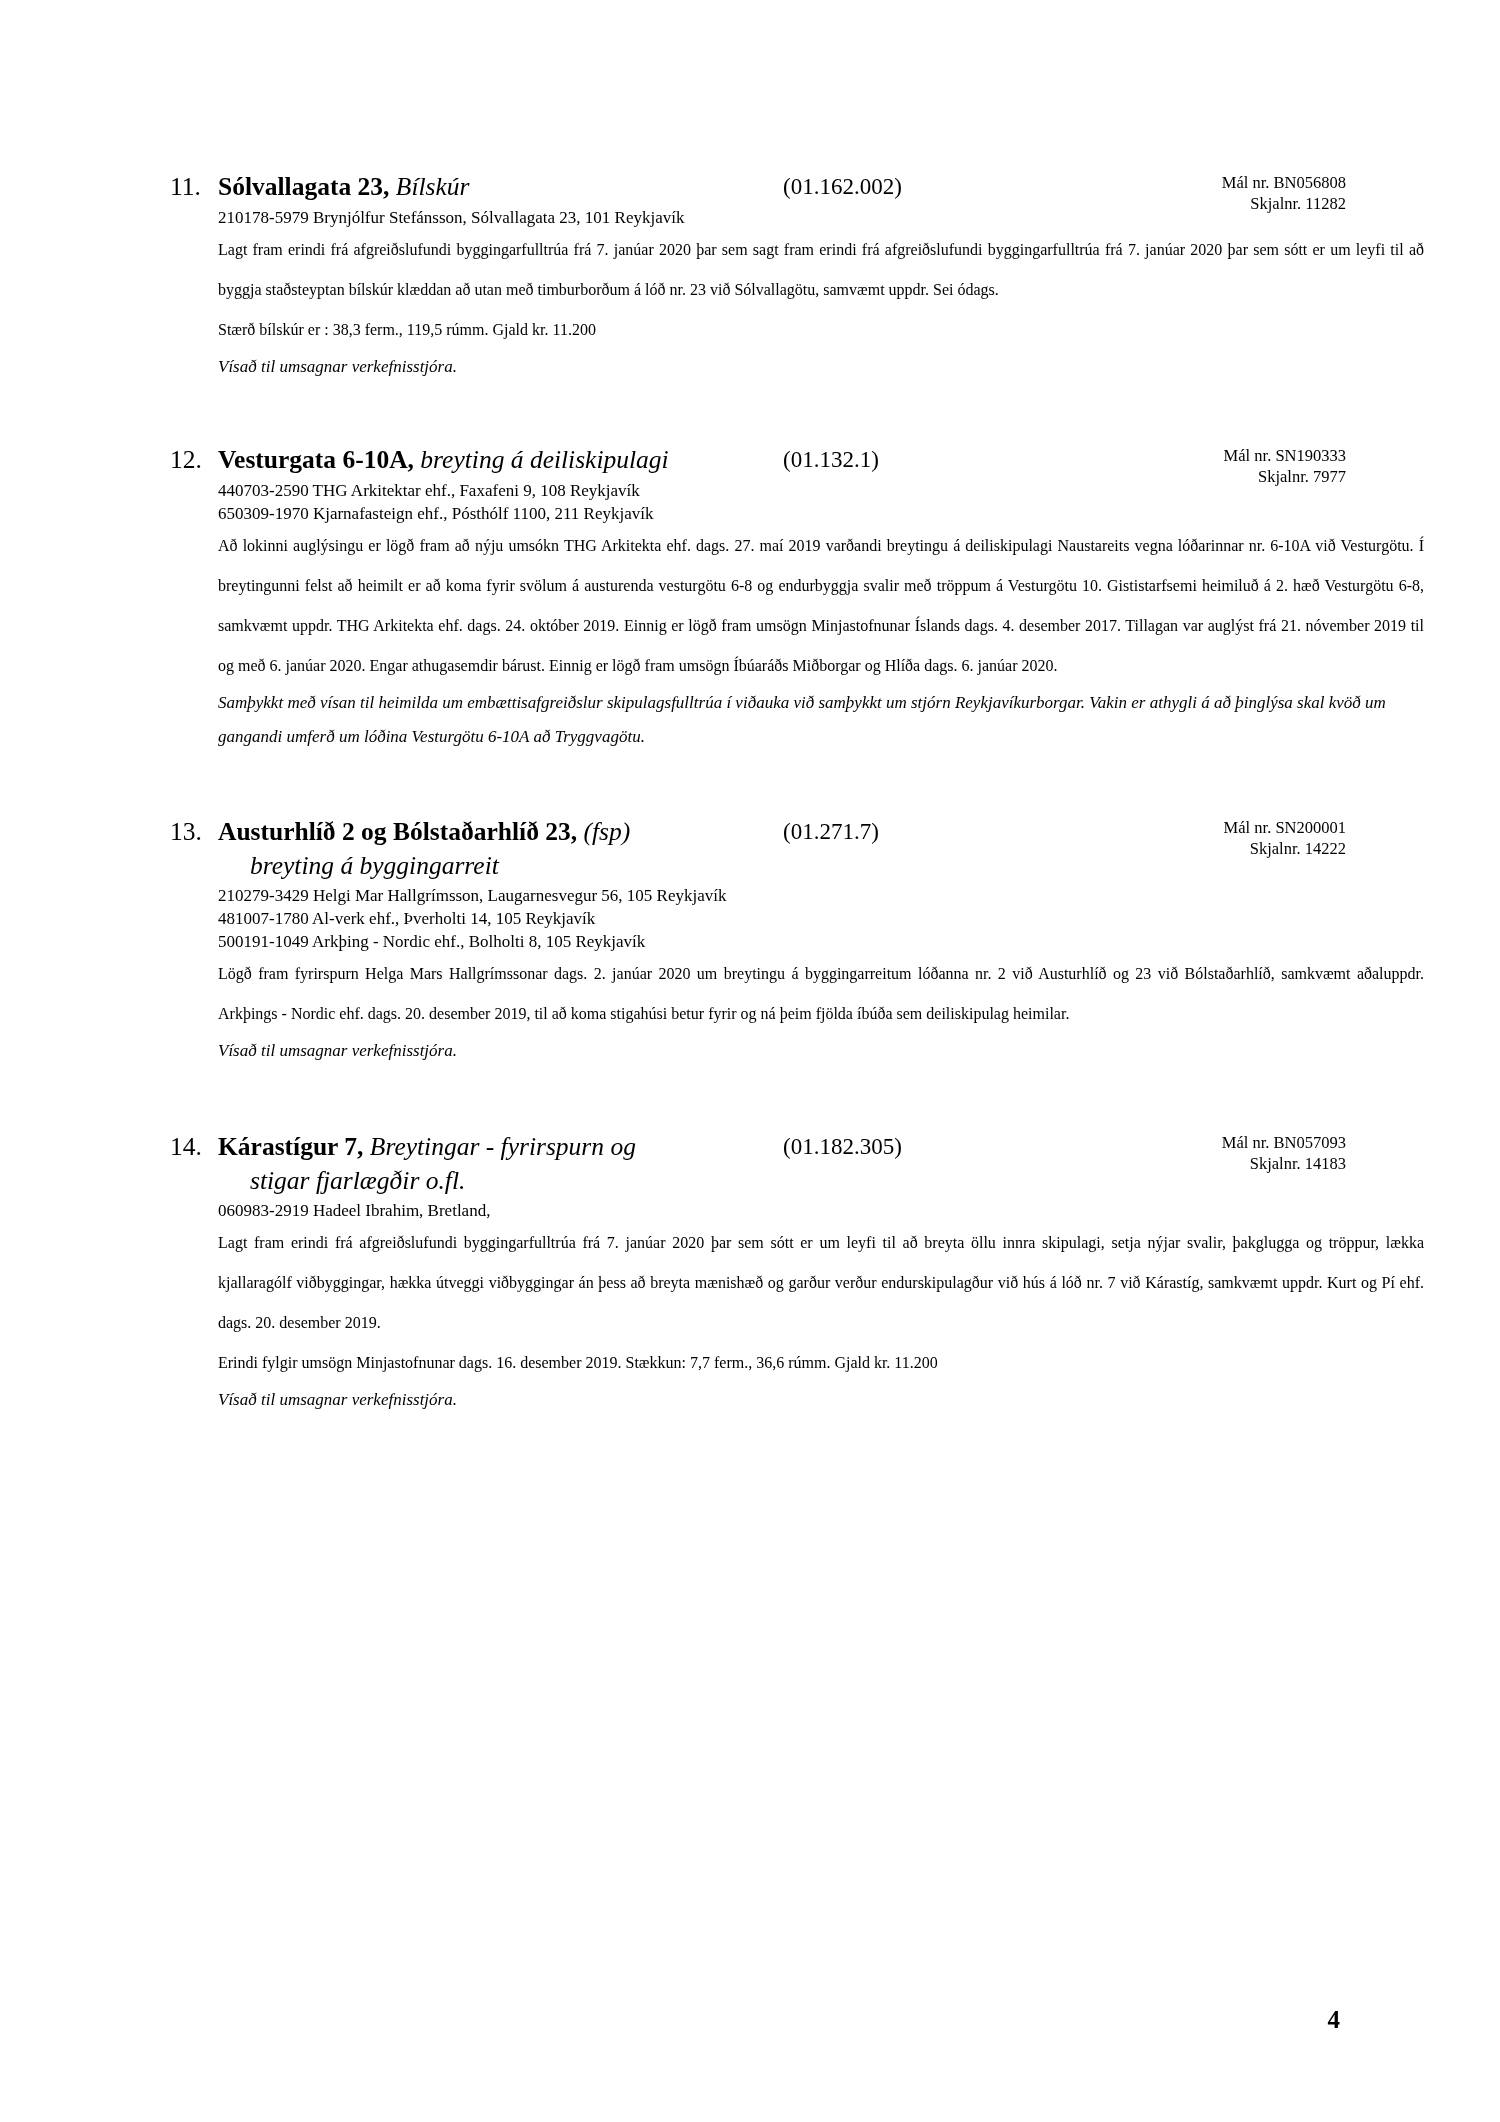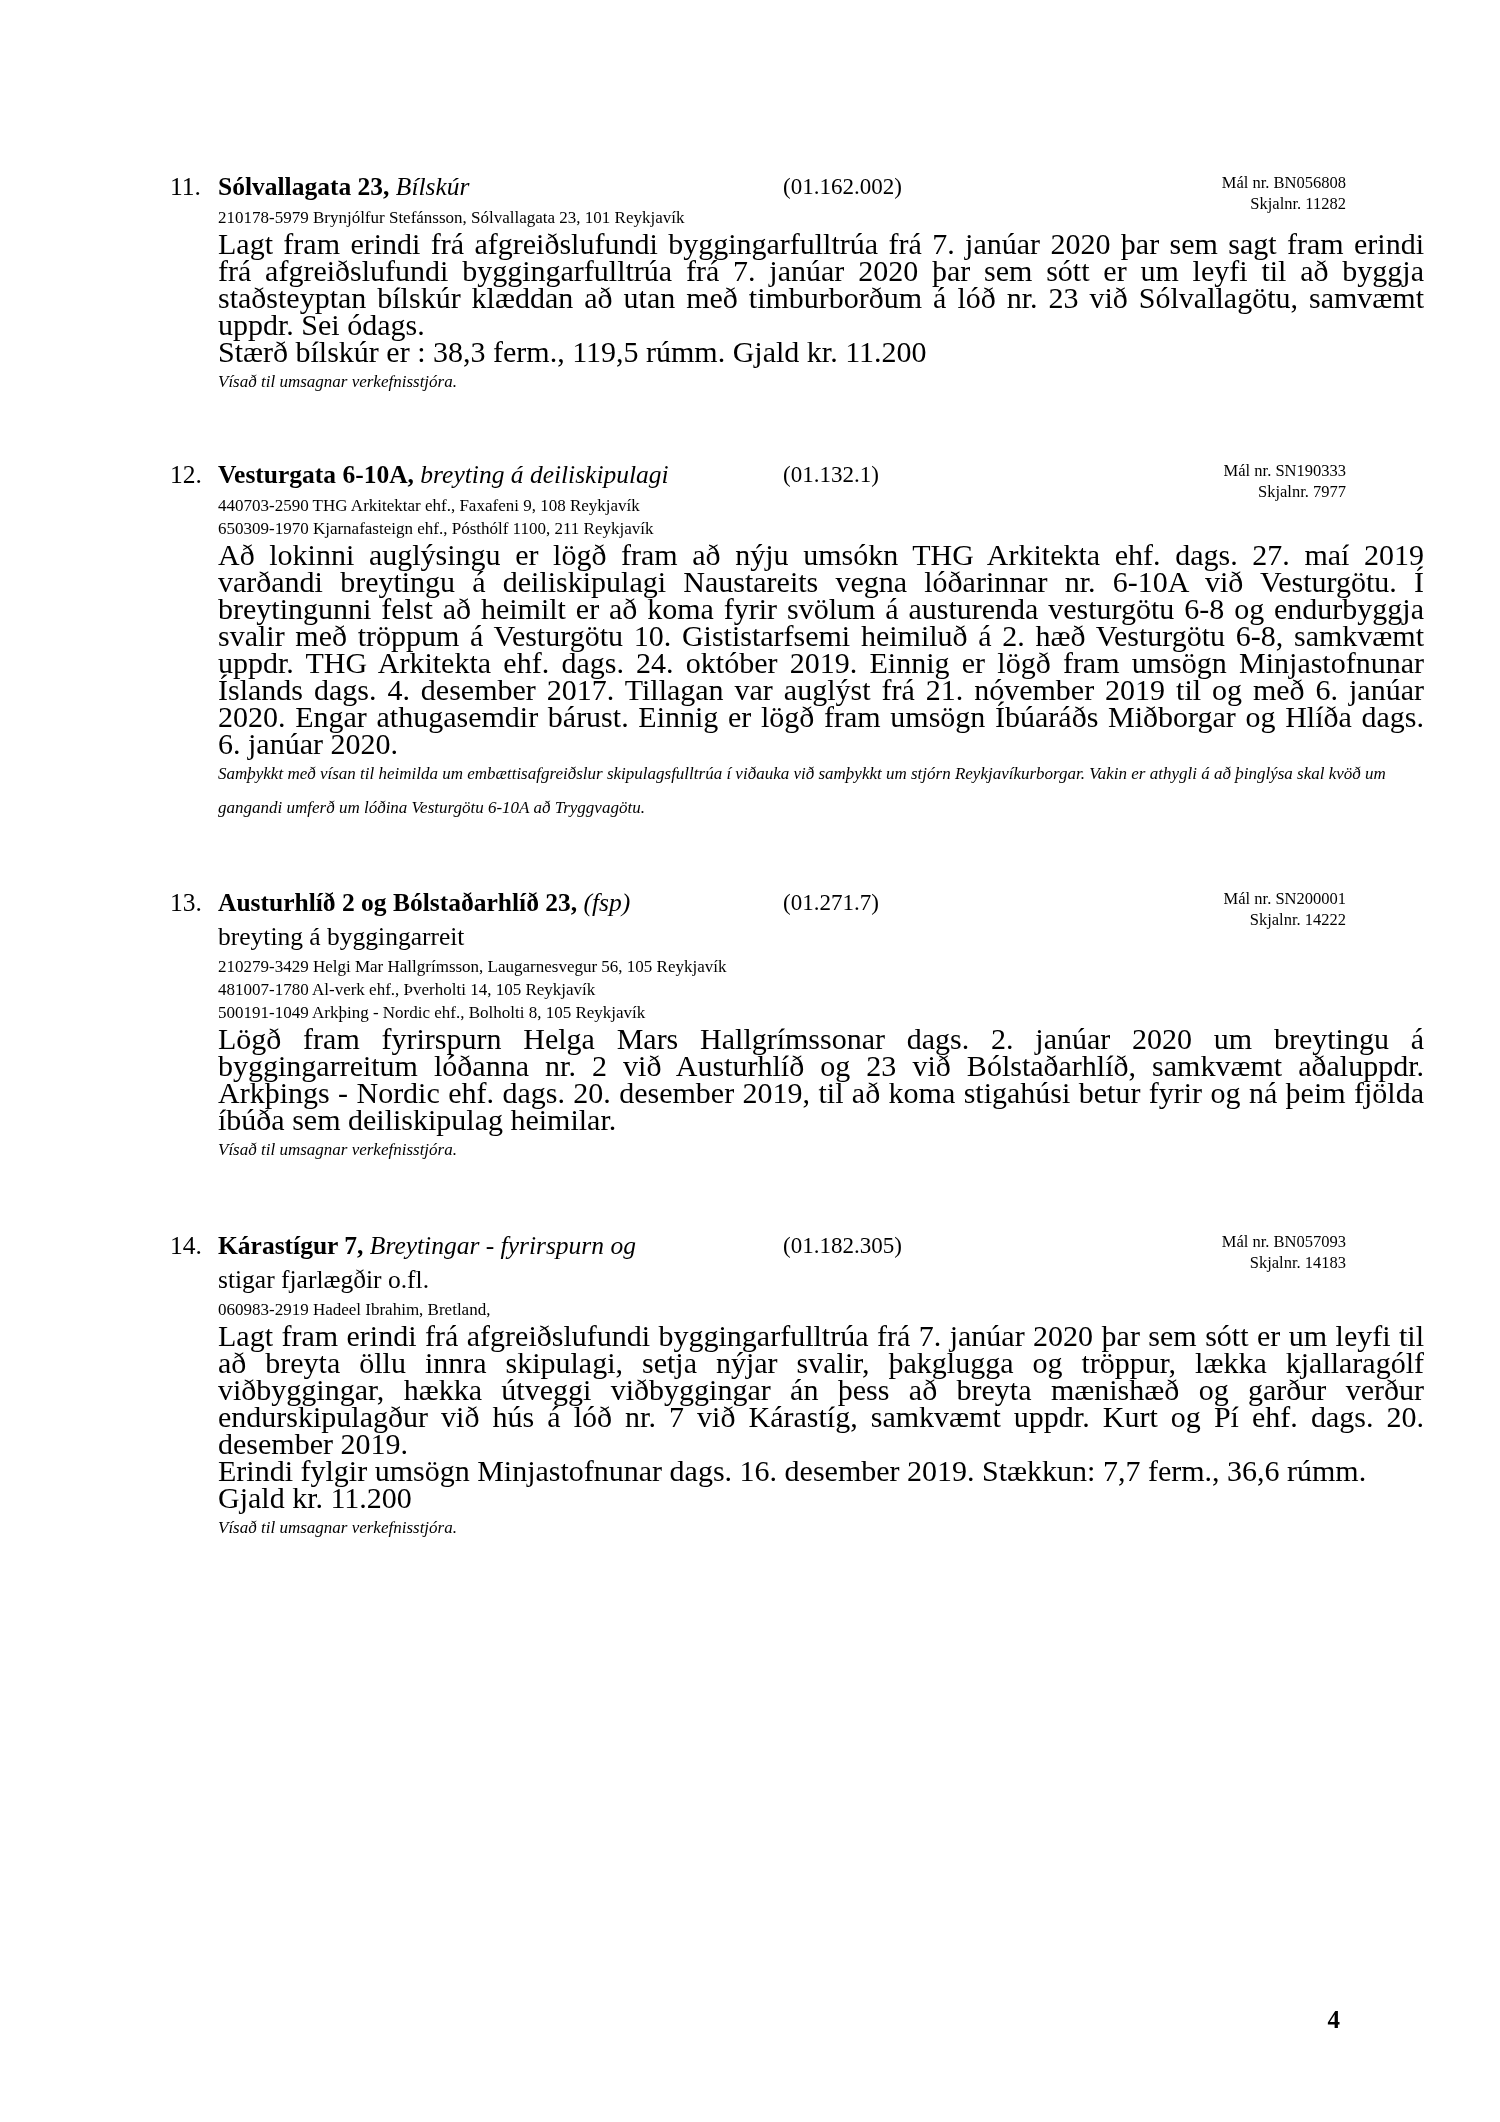--- a/index.html
+++ b/index.html
@@ -47,22 +47,24 @@
     line-height: 34px;
     position: relative;
   }
   .title-bold {
     font-weight: bold;
   }
   .title-ital {
     font-style: italic;
   }
   .title-second {
+    font-style: italic;
     font-size: 25.5px;
     line-height: 33px;
+    margin-left: 32px;
   }
   .code {
     position: absolute;
     left: 565px;
     top: 0;
     font-size: 23px;
     line-height: 34px;
     white-space: nowrap;
   }
   .meta {
@@ -79,22 +81,22 @@
     display: block;
   }
   .applicants {
     margin-left: 48px;
     font-size: 17px;
     line-height: 23px;
     margin-top: 2px;
   }
   .body-text {
     margin-left: 48px;
-    font-size: 30px;
-    line-height: 27px;
+    font-size: 16px;
+    line-height: 40px;
     text-align: justify;
     text-justify: inter-word;
     margin-top: 1px;
   }
   .body-text p {
     margin: 0;
     text-align: justify;
   }
   .body-text p.last {
     text-align: left;

